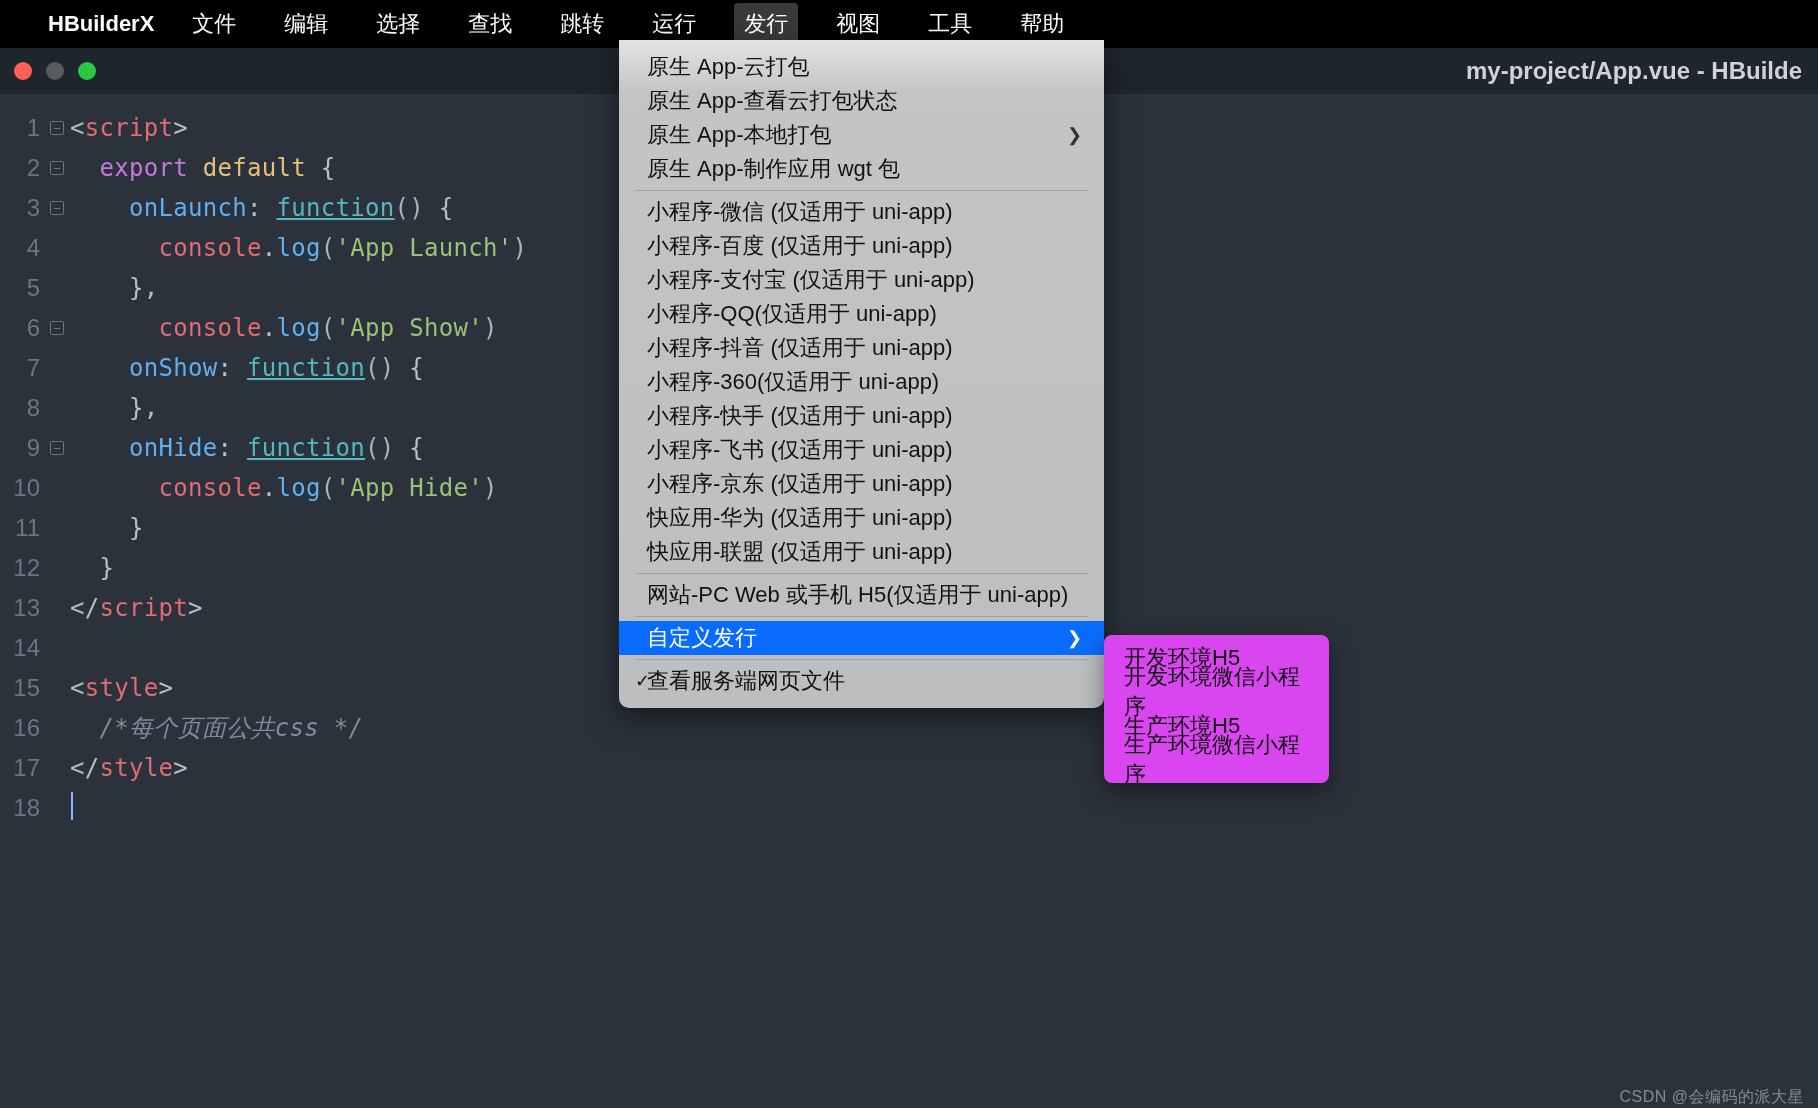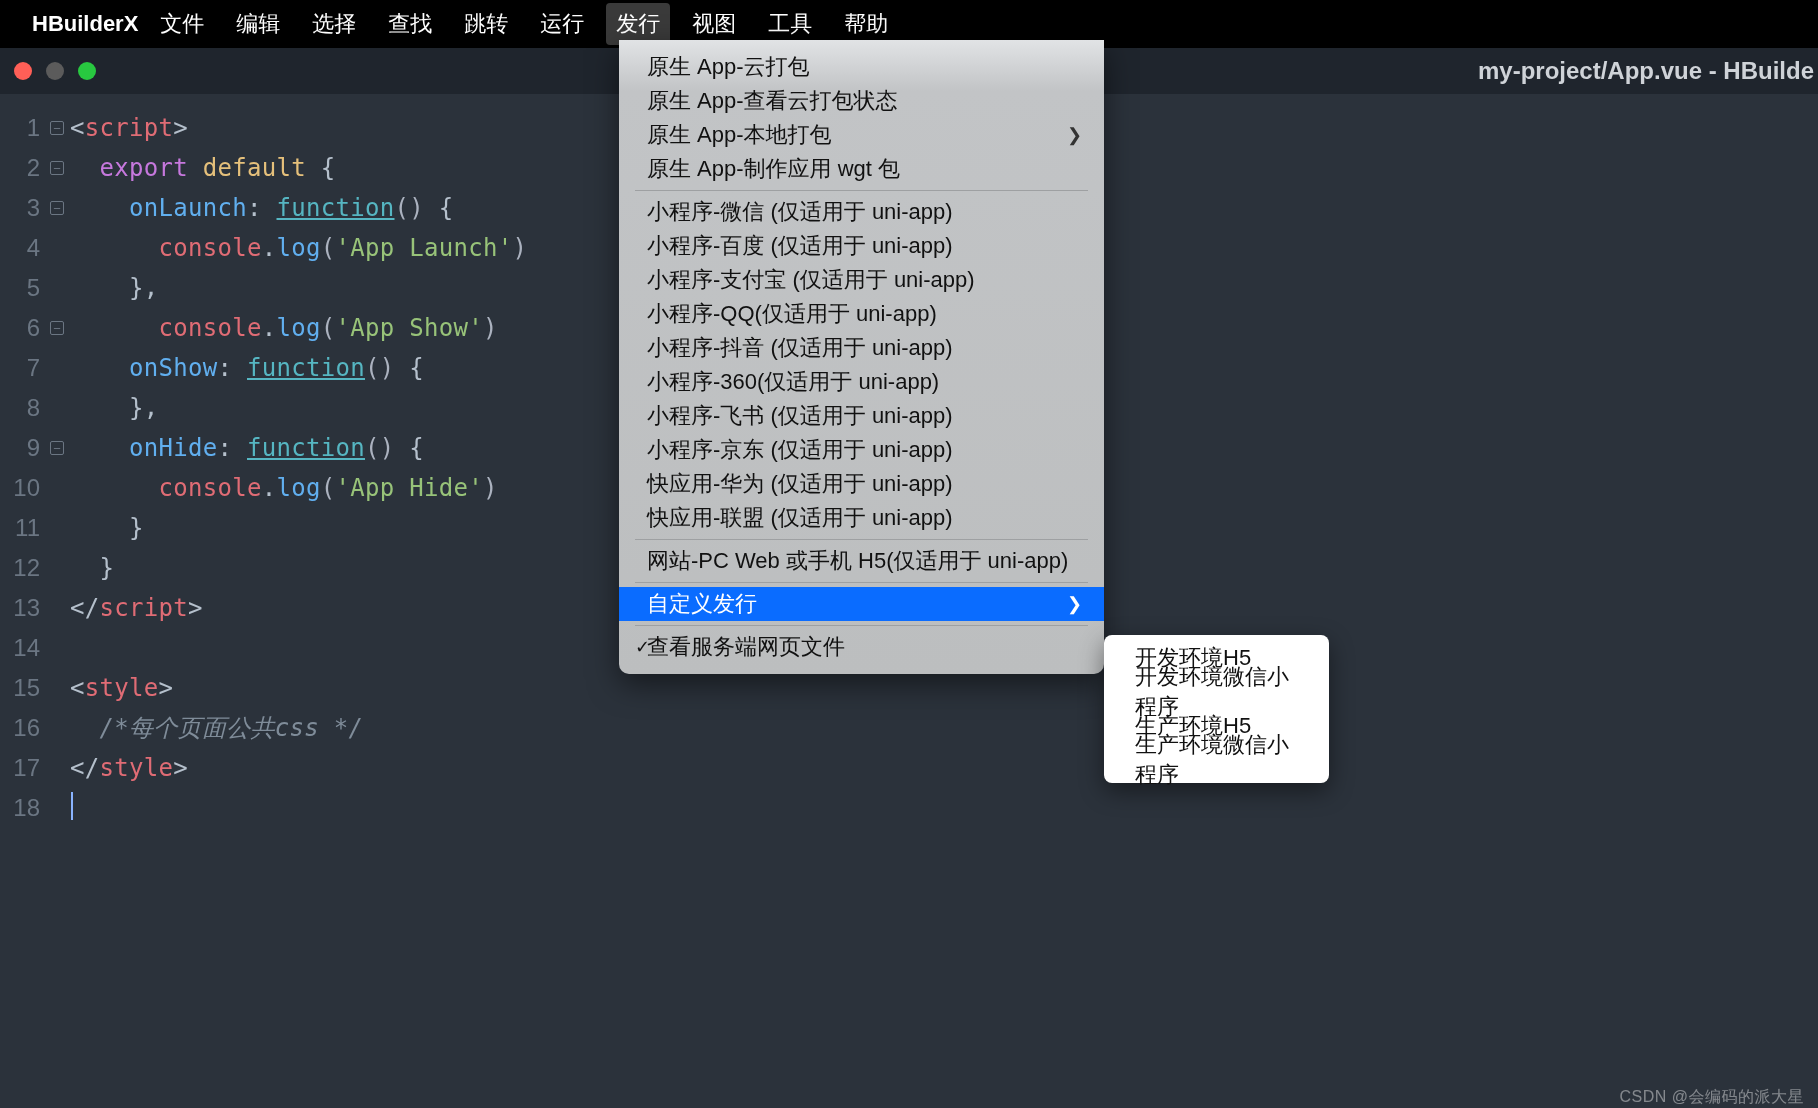--- a/index.html
+++ b/index.html
@@ -12,21 +12,21 @@
     color: #e6e6e6;
   }
 
   
   .mac-menubar {
     height: 48px;
     background: #000;
     display: flex;
     align-items: center;
     padding: 0 16px;
-    gap: 12px;
+    gap: 28px;
     font-size: 22px;
     color: #fff;
     font-weight: 500;
     position: relative;
     z-index: 5;
   }
   .mac-menubar .apple { font-size: 26px; margin-right: 4px; }
   .mac-menubar .appname { font-weight: 700; }
   .mac-menubar .menu-item { padding: 6px 10px; border-radius: 4px; cursor: default; }
   .mac-menubar .menu-item.active {
@@ -50,21 +50,21 @@
   }
   .traffic-lights { display: flex; gap: 14px; align-items: center; }
   .tl { width: 18px; height: 18px; border-radius: 50%; }
   .tl.red    { background: #ff5f57; }
   .tl.yellow { background: #5b5b5b; }
   .tl.green  { background: #28c840; }
   .title-text {
     position: absolute; right: 0; top: 0; height: 46px;
     display: flex; align-items: center;
     color: #cfd3d8; font-size: 24px; font-weight: 600;
-    padding-right: 4px;
+    padding-right: 16px;
     white-space: nowrap;
     margin-left: 48px;
   }
 
   
   .editor {
     display: flex;
     height: calc(100% - 46px);
     background: #2b323b;
     font-size: 24px;
@@ -169,24 +169,24 @@
     color: #fff;
   }
   .menu-row.highlight .chev { color: #fff; }
 
   
   .submenu {
     position: absolute;
     left: 1104px;
     top: 635px;
     width: 225px;
-    background: #ffffff;
+    background: #d946ef;
     border-radius: 8px;
     box-shadow: 0 8px 24px rgba(0,0,0,0.45);
-    padding: 6px 13px;
+    padding: 6px 2px;
     z-index: 25;
     color: #111;
     font-size: 22px;
   }
   .submenu .menu-row { padding: 0 18px; height: 34px; }
 
   
   .watermark {
     position: absolute;
     right: 14px;
@@ -353,20 +353,23 @@
     <div class="menu-row">
       <span>小程序-QQ(仅适用于 uni-app)</span>
     </div>
     <div class="menu-row">
       <span>小程序-抖音 (仅适用于 uni-app)</span>
     </div>
     <div class="menu-row">
       <span>小程序-360(仅适用于 uni-app)</span>
     </div>
     <div class="menu-row">
+      <span>小程序-快手 (仅适用于 uni-app)</span>
+    </div>
+    <div class="menu-row">
       <span>小程序-飞书 (仅适用于 uni-app)</span>
     </div>
     <div class="menu-row">
       <span>小程序-京东 (仅适用于 uni-app)</span>
     </div>
     <div class="menu-row">
       <span>快应用-华为 (仅适用于 uni-app)</span>
     </div>
     <div class="menu-row">
       <span>快应用-联盟 (仅适用于 uni-app)</span>

